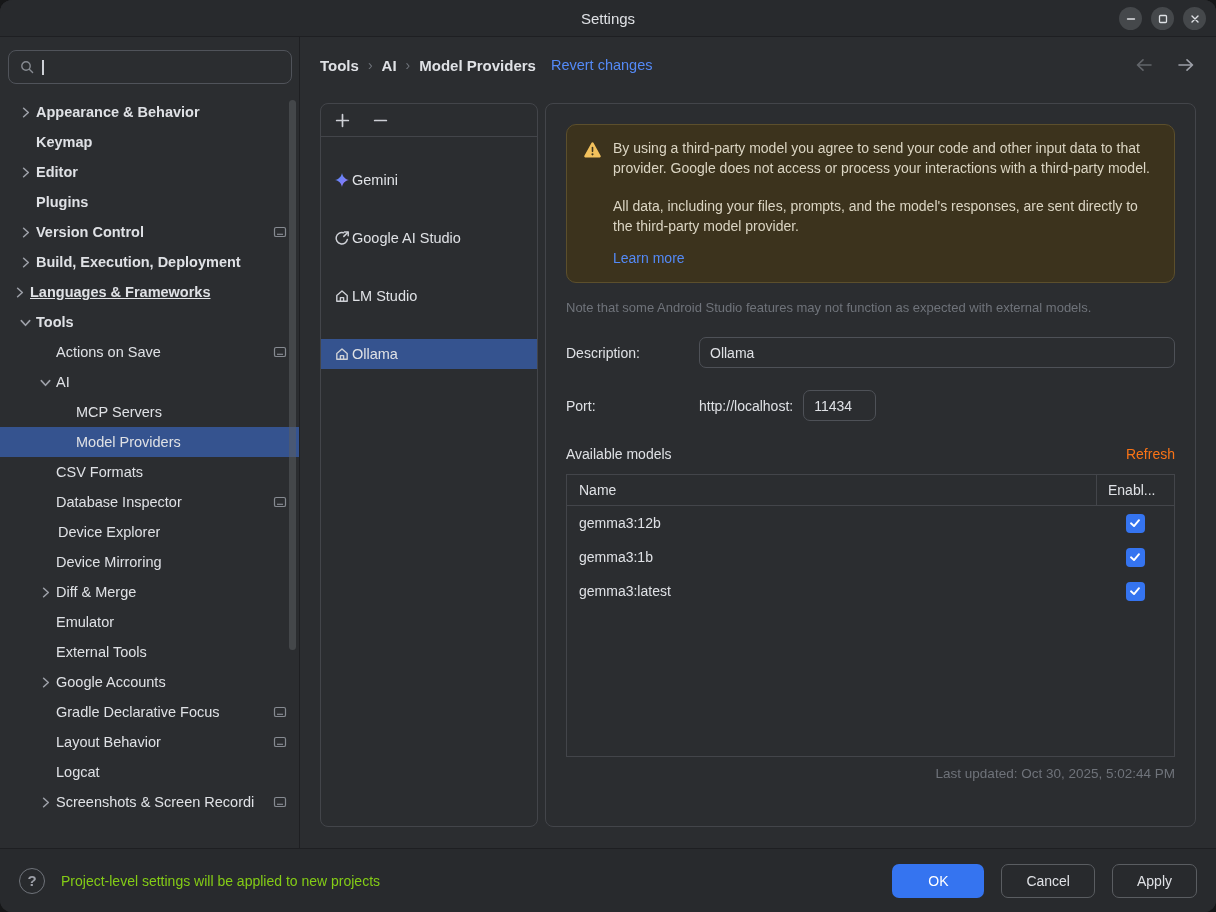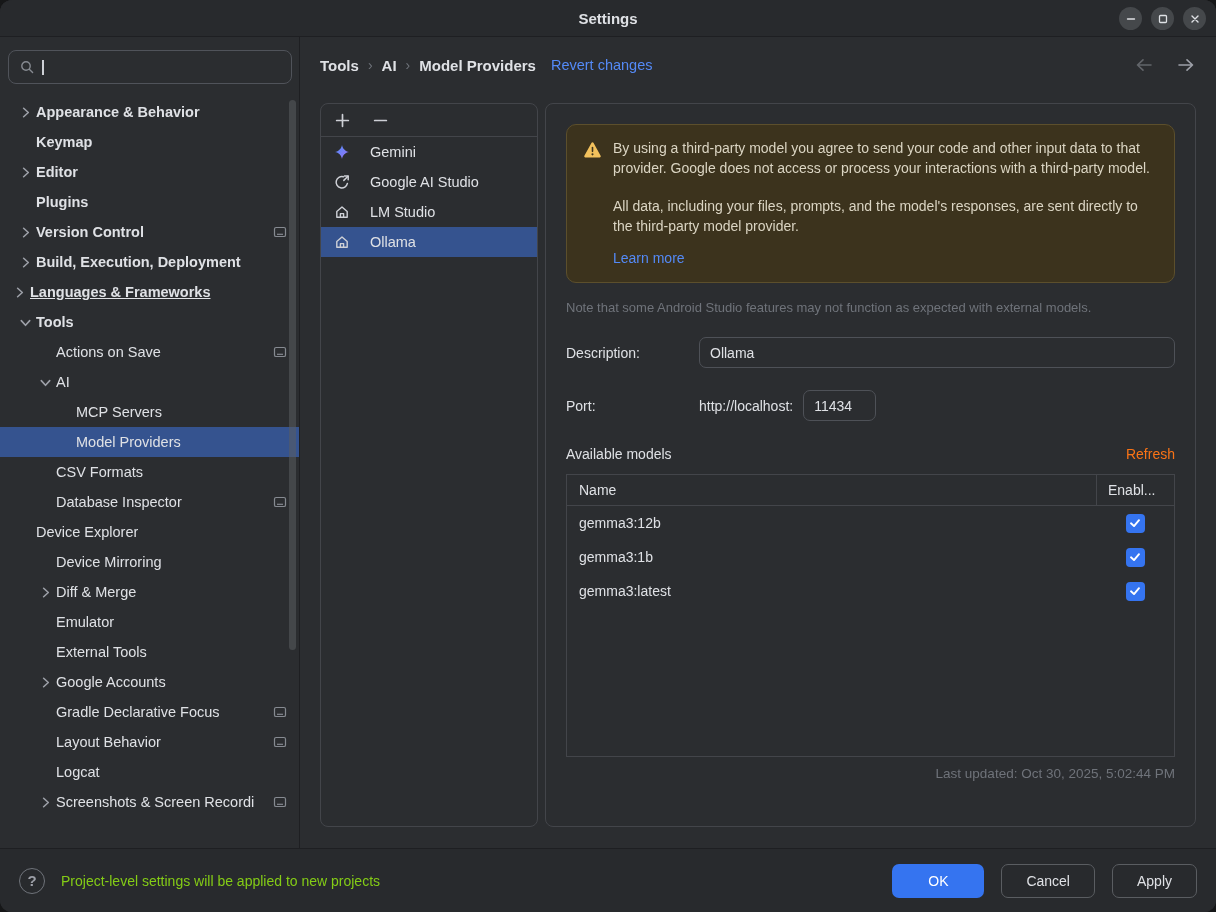--- a/index.html
+++ b/index.html
@@ -1,21 +1,21 @@
 <!DOCTYPE html>
 <html><head>
 <meta charset="utf-8">
 <style>
   * { box-sizing: border-box; margin: 0; padding: 0; }
   html,body { width:1216px; height:912px; background:#161718; font-family:"Liberation Sans","DejaVu Sans",sans-serif; }
   .window { position:absolute; inset:0; background:#2B2D30; border-radius:12px; overflow:hidden; color:#DFE1E5; font-size:14px; }
 
   
   .titlebar { position:absolute; top:0; left:0; right:0; height:37px; background:#282A2D; border-bottom:1px solid #1E1F22; display:flex; align-items:center; justify-content:center; }
-  .title { font-weight:700; font-size:15px; color:#DFE1E5; }
+  .title { font-weight:400; font-size:15px; color:#DFE1E5; }
   .win-controls { position:absolute; right:10px; top:7px; display:flex; gap:9px; }
   .win-btn { width:23px; height:23px; border-radius:50%; background:#45484B; display:flex; align-items:center; justify-content:center; cursor:pointer; }
 
   
   .sidebar { position:absolute; top:37px; left:0; width:300px; bottom:64px; border-right:1px solid #1E1F22; overflow:hidden; }
   .search-box { position:absolute; top:13px; left:8px; width:284px; height:34px; border:1px solid #50535A; border-radius:8px; display:flex; align-items:center; padding:0 10px; gap:7px; }
   .search-box input { flex:1; background:transparent; border:none; outline:none; color:#DFE1E5; font-family:inherit; font-size:14px; }
   .search-caret { width:1.5px; height:15px; background:#CED0D6; flex:none; }
   .tree { position:absolute; top:60px; left:0; right:0; }
   .tree-row { height:30px; display:flex; align-items:center; padding-right:12px; cursor:pointer; font-size:14.5px; }
@@ -33,21 +33,21 @@
   .crumb-sep { color:#6F737A; font-weight:400; font-size:14px; }
   .crumb-sep::after { content:"›"; }
   .revert { color:#548AF7; font-weight:400; font-size:14.5px; margin-left:6px; cursor:pointer; }
   .nav-arrows { margin-left:auto; display:flex; gap:22px; align-items:center; }
   .nav-btn { cursor:pointer; display:flex; }
 
   
   .providers-panel { position:absolute; top:66px; left:19px; width:218px; height:724px; border:1px solid #43454A; border-radius:8px; overflow:hidden; }
   .providers-toolbar { height:33px; border-bottom:1px solid #43454A; display:flex; align-items:center; padding:0 12px; gap:20px; }
   .tool-btn { width:18px; height:18px; display:flex; align-items:center; justify-content:center; cursor:pointer; }
-  .provider-row { height:30px; display:flex; align-items:center; gap:20px; padding:0 12px; cursor:pointer; font-size:14.5px; }
+  .provider-row { height:30px; display:flex; align-items:center; gap:2px; padding:0 12px; cursor:pointer; font-size:14.5px;margin-top:28px; }
   .provider-row.selected { background:#35538F; }
   .provider-icon { width:17px; display:flex; justify-content:center; flex:none; }
 
   
   .detail-panel { position:absolute; top:66px; left:244px; right:20px; height:724px; border:1px solid #43454A; border-radius:8px; padding:20px; overflow:hidden; }
   .warning-box { background:#3C331D; border:1px solid #5C4F2C; border-radius:10px; padding:14px 16px 16px 16px; display:flex; gap:11px; color:#DBD5C3; }
   .warning-icon { flex:none; padding-top:2px; }
   .warning-text p { line-height:1.4; max-width:558px; font-size:14px; }
   .warning-text .p2 { margin-top:19px; }
   .learn-more { display:inline-block; margin-top:14px; color:#548AF7; cursor:pointer; }
@@ -213,21 +213,21 @@
         <div class="tree-row" style="padding-left: 34px;">
           <span class="chev"></span>
           <span class="tree-label">Database Inspector</span>
           <span class="tree-badge">
             <svg width="14" height="14" viewBox="0 0 14 14">
               <rect x="1.5" y="2.5" width="11" height="9" rx="1.6" fill="none" stroke="#868A91" stroke-width="1.2"></rect>
               <path d="M4 9.3 H10" stroke="#868A91" stroke-width="1.2"></path>
             </svg>
           </span>
         </div>
-        <div class="tree-row" style="padding-left: 14px;">
+        <div class="tree-row" style="padding-left: 36px;">
           <span class="chev"></span>
           <span class="tree-label">Device Explorer</span>
         </div>
         <div class="tree-row" style="padding-left: 34px;">
           <span class="chev"></span>
           <span class="tree-label">Device Mirroring</span>
         </div>
         <div class="tree-row" style="padding-left: 34px;">
           <span class="chev">
             <svg width="15" height="15" viewBox="0 0 16 16">

